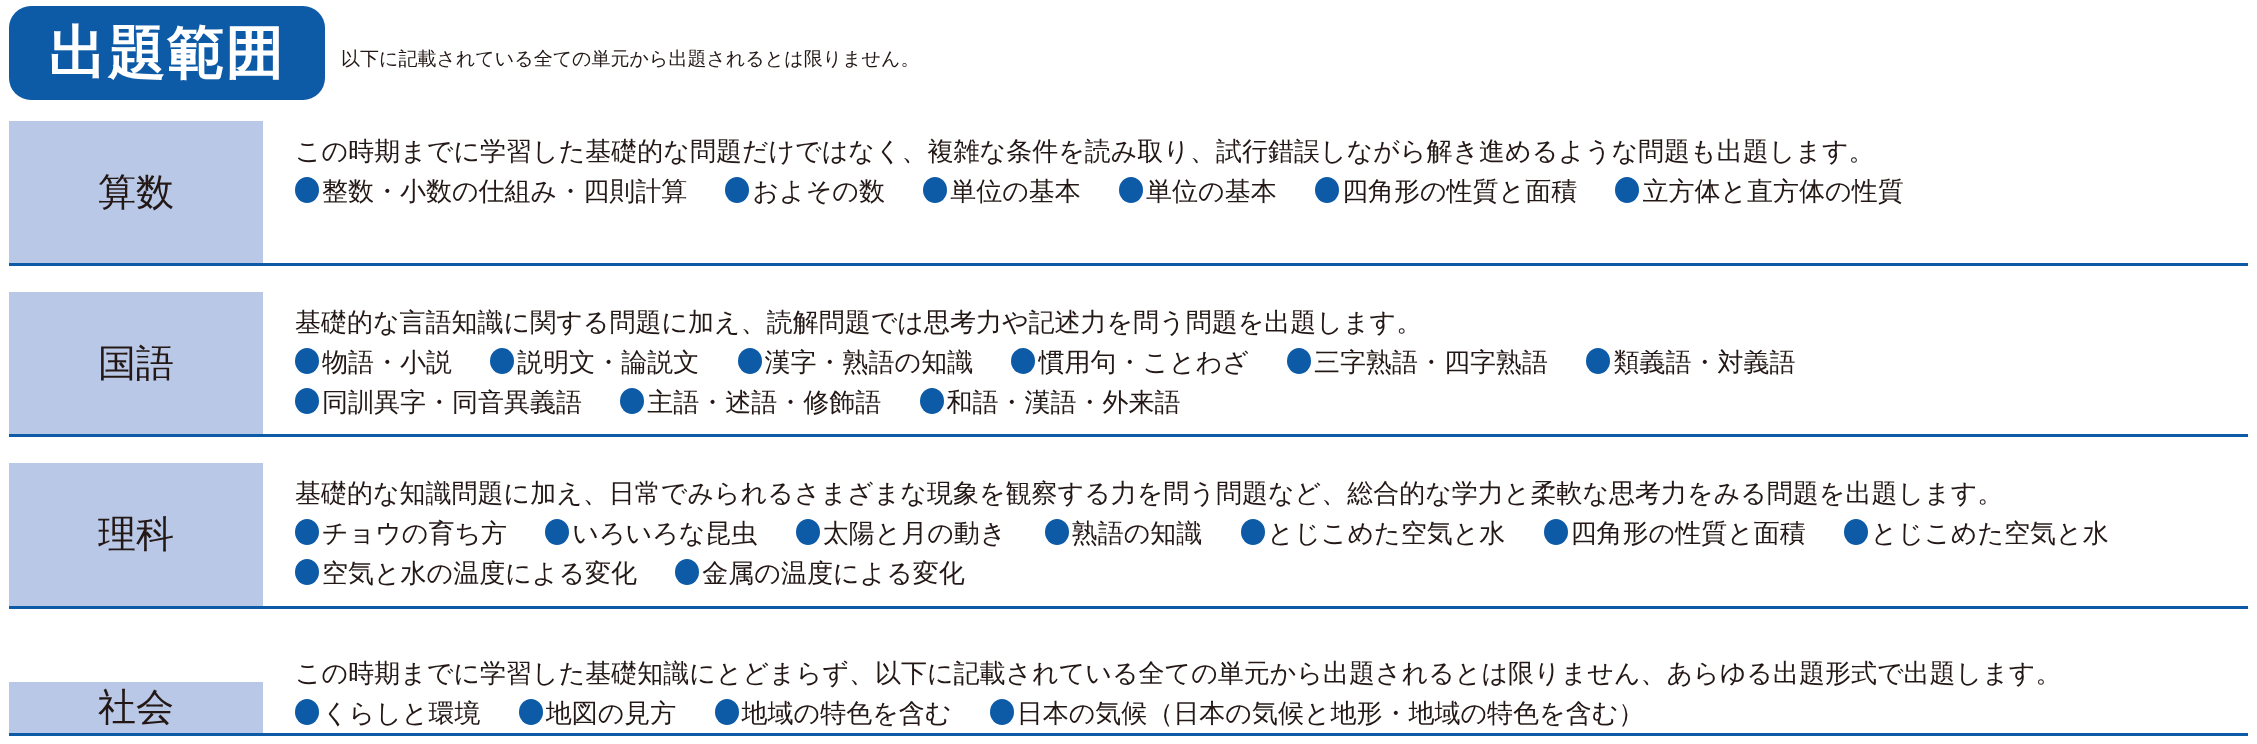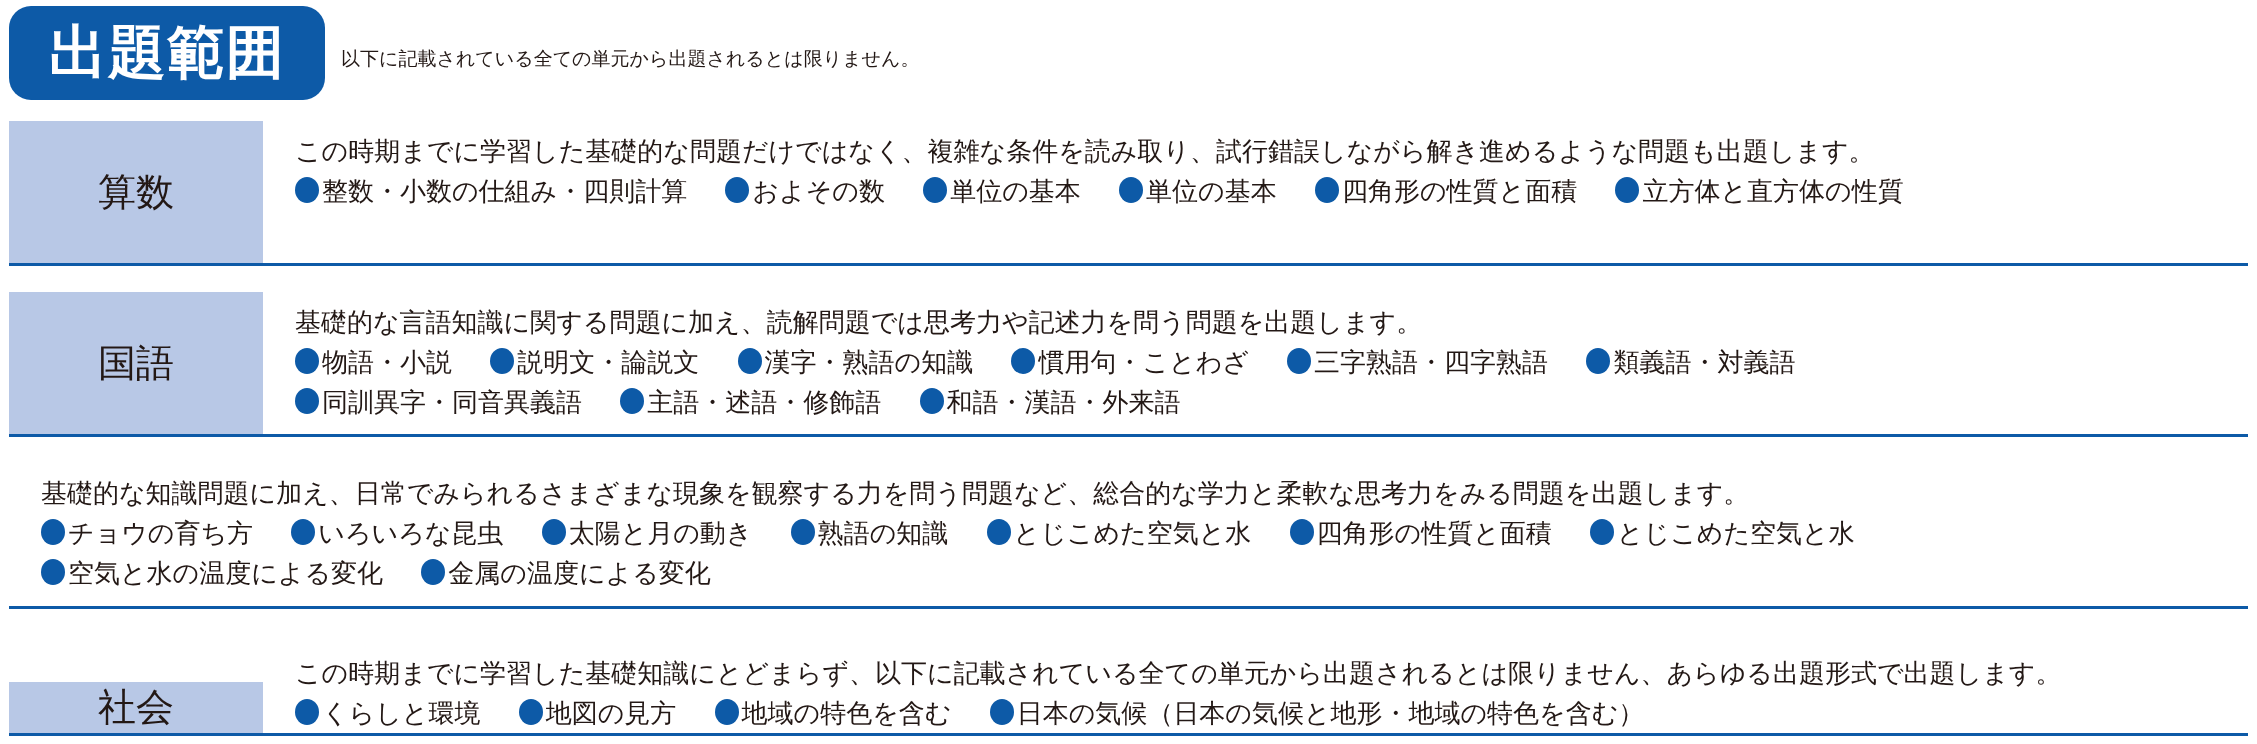--- a/index.html
+++ b/index.html
@@ -125,20 +125,21 @@
     </span>
     <span class="topics">
       <span class="topic"><span class="dot"></span><span>同訓異字・同音異義語</span></span>
       <span class="topic"><span class="dot"></span><span>主語・述語・修飾語</span></span>
       <span class="topic"><span class="dot"></span><span>和語・漢語・外来語</span></span>
     </span>
   </div>
 </div>
 
 <div class="section" style="top:463px;height:146px;">
+  <div class="label-box">理科</div>
   <div class="content">
     <span class="desc">基礎的な知識問題に加え、日常でみられるさまざまな現象を観察する力を問う問題など、総合的な学力と柔軟な思考力をみる問題を出題します。</span>
     <span class="topics">
       <span class="topic"><span class="dot"></span><span>チョウの育ち方</span></span>
       <span class="topic"><span class="dot"></span><span>いろいろな昆虫</span></span>
       <span class="topic"><span class="dot"></span><span>太陽と月の動き</span></span>
       <span class="topic"><span class="dot"></span><span>熟語の知識</span></span>
       <span class="topic"><span class="dot"></span><span>とじこめた空気と水</span></span>
       <span class="topic"><span class="dot"></span><span>四角形の性質と面積</span></span>
       <span class="topic"><span class="dot"></span><span>とじこめた空気と水</span></span>

